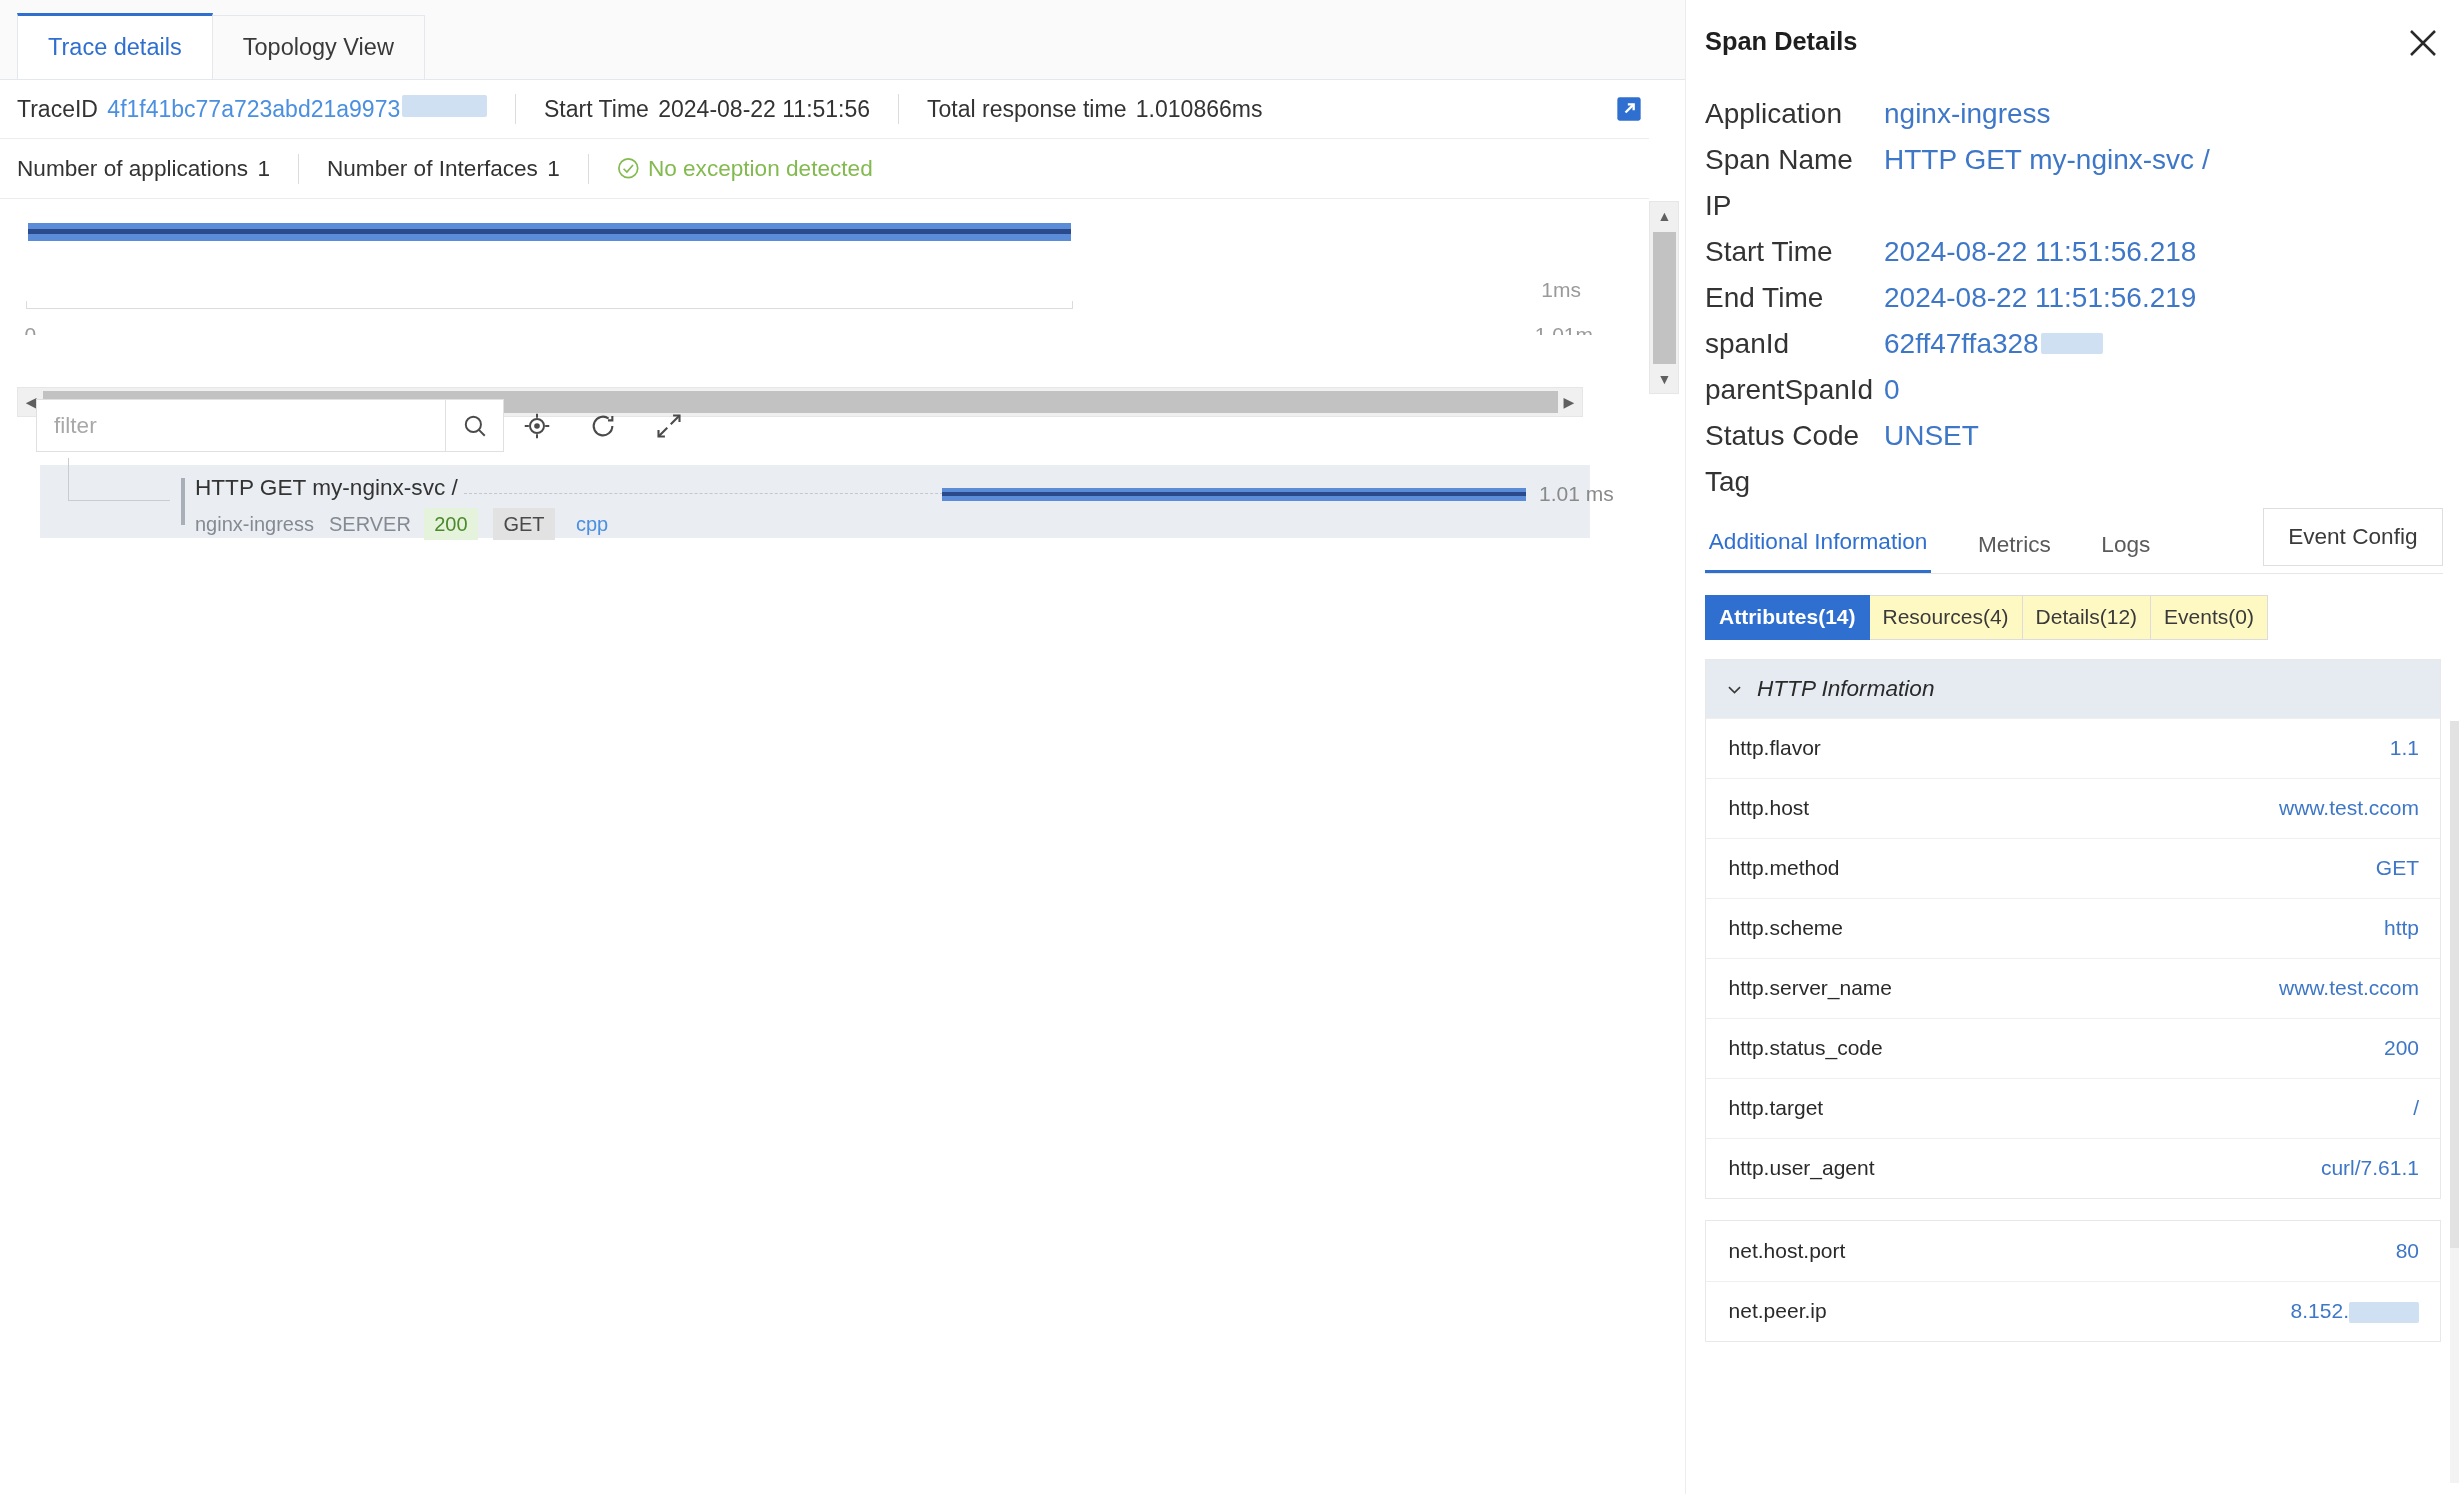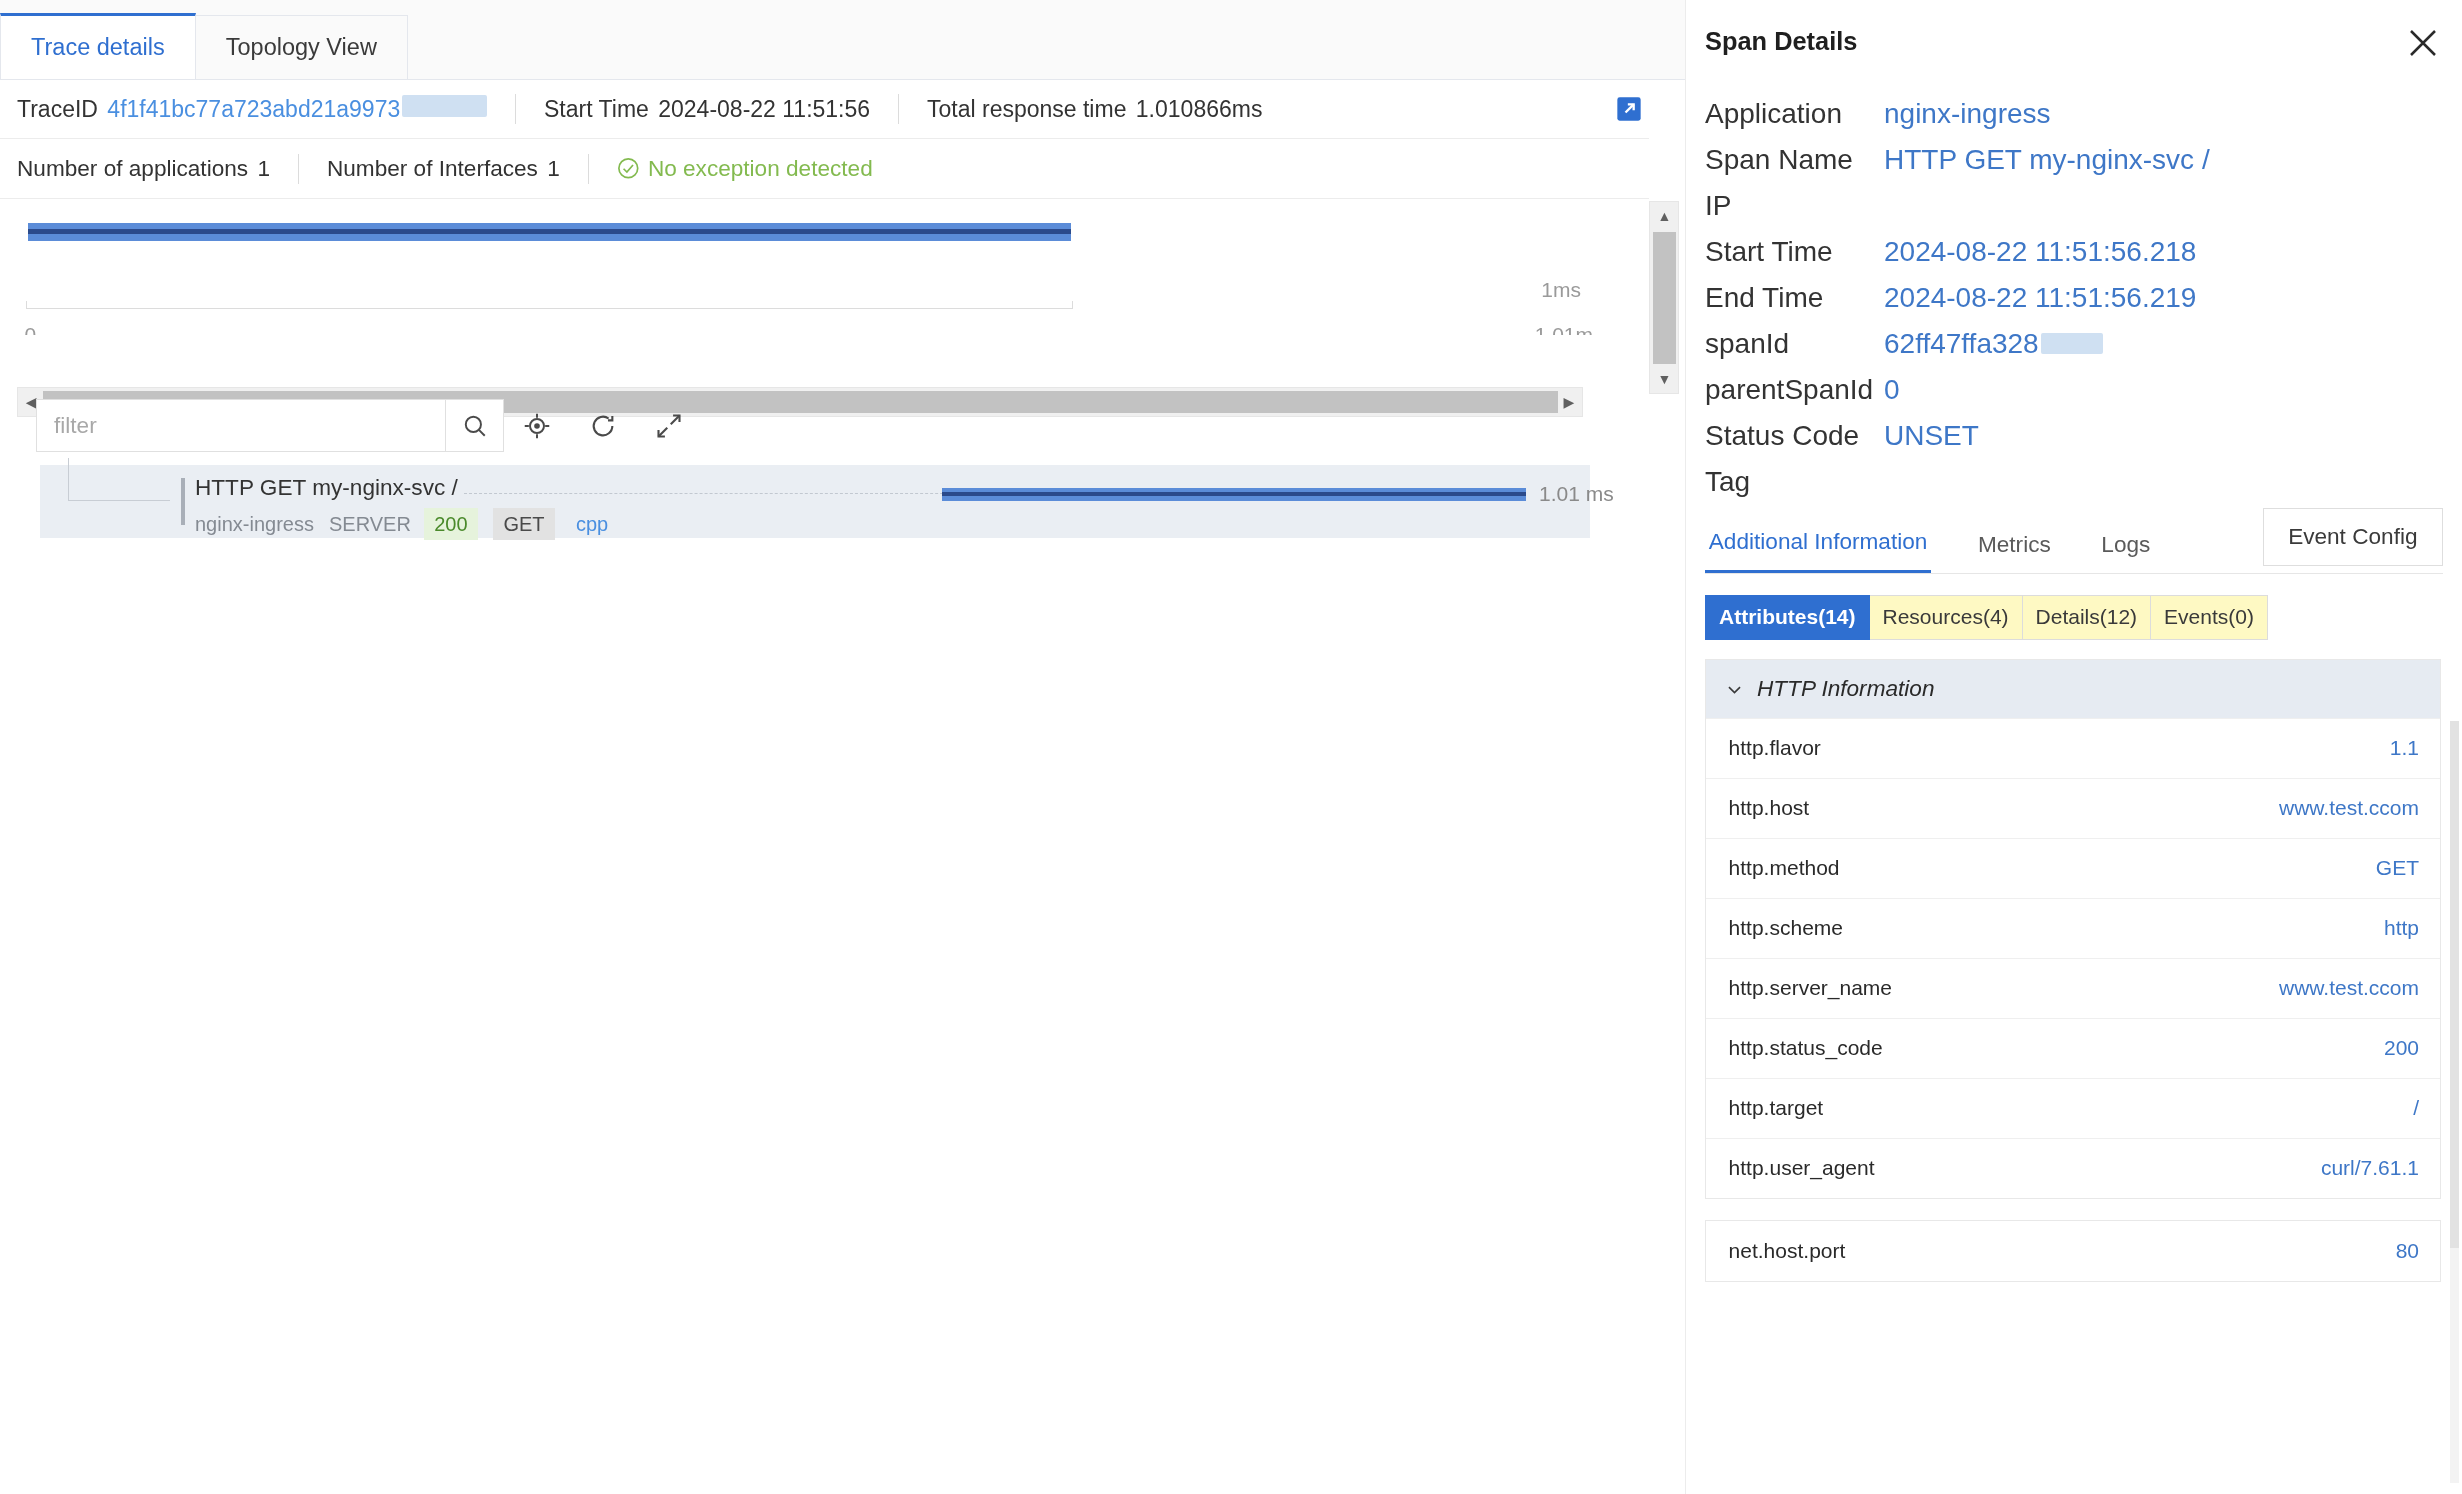--- a/index.html
+++ b/index.html
@@ -19,20 +19,21 @@
     background: #fff;
     overflow: hidden;
   }
 
   
   #tabstrip {
     position: relative;
     height: 80px;
     background: #fafafa;
     border-bottom: 0.9px solid #e4e7ed;
+    padding-left: 17px;
     display: flex;
     align-items: flex-end;
   }
   .top-tab {
     height: 64px;
     padding: 0 30px;
     display: flex; align-items: center; justify-content: center;
     font-size: 23.5px;
     color: #3a3a3a;
     background: #fafafa;
@@ -716,20 +717,26 @@
         <span class="attr-k">http.user_agent</span>
         <span class="attr-v">curl/7.61.1</span>
       </div>
     </div>
 
     <div class="attr-group">
       <div class="attr-row">
         <span class="attr-k">net.host.port</span>
         <span class="attr-v">80</span>
       </div>
+      <div class="attr-row">
+        <span class="attr-k">net.peer.ip</span>
+        <span class="attr-v">
+          <span>8.152.</span><span class="redacted" style="width:70px;height:21px;"></span>
+        </span>
+      </div>
     </div>
   </div>
 
   <div id="rp-scroll">
     <div class="thumb"></div>
   </div>
 </div>
 
 
 </body></html>

